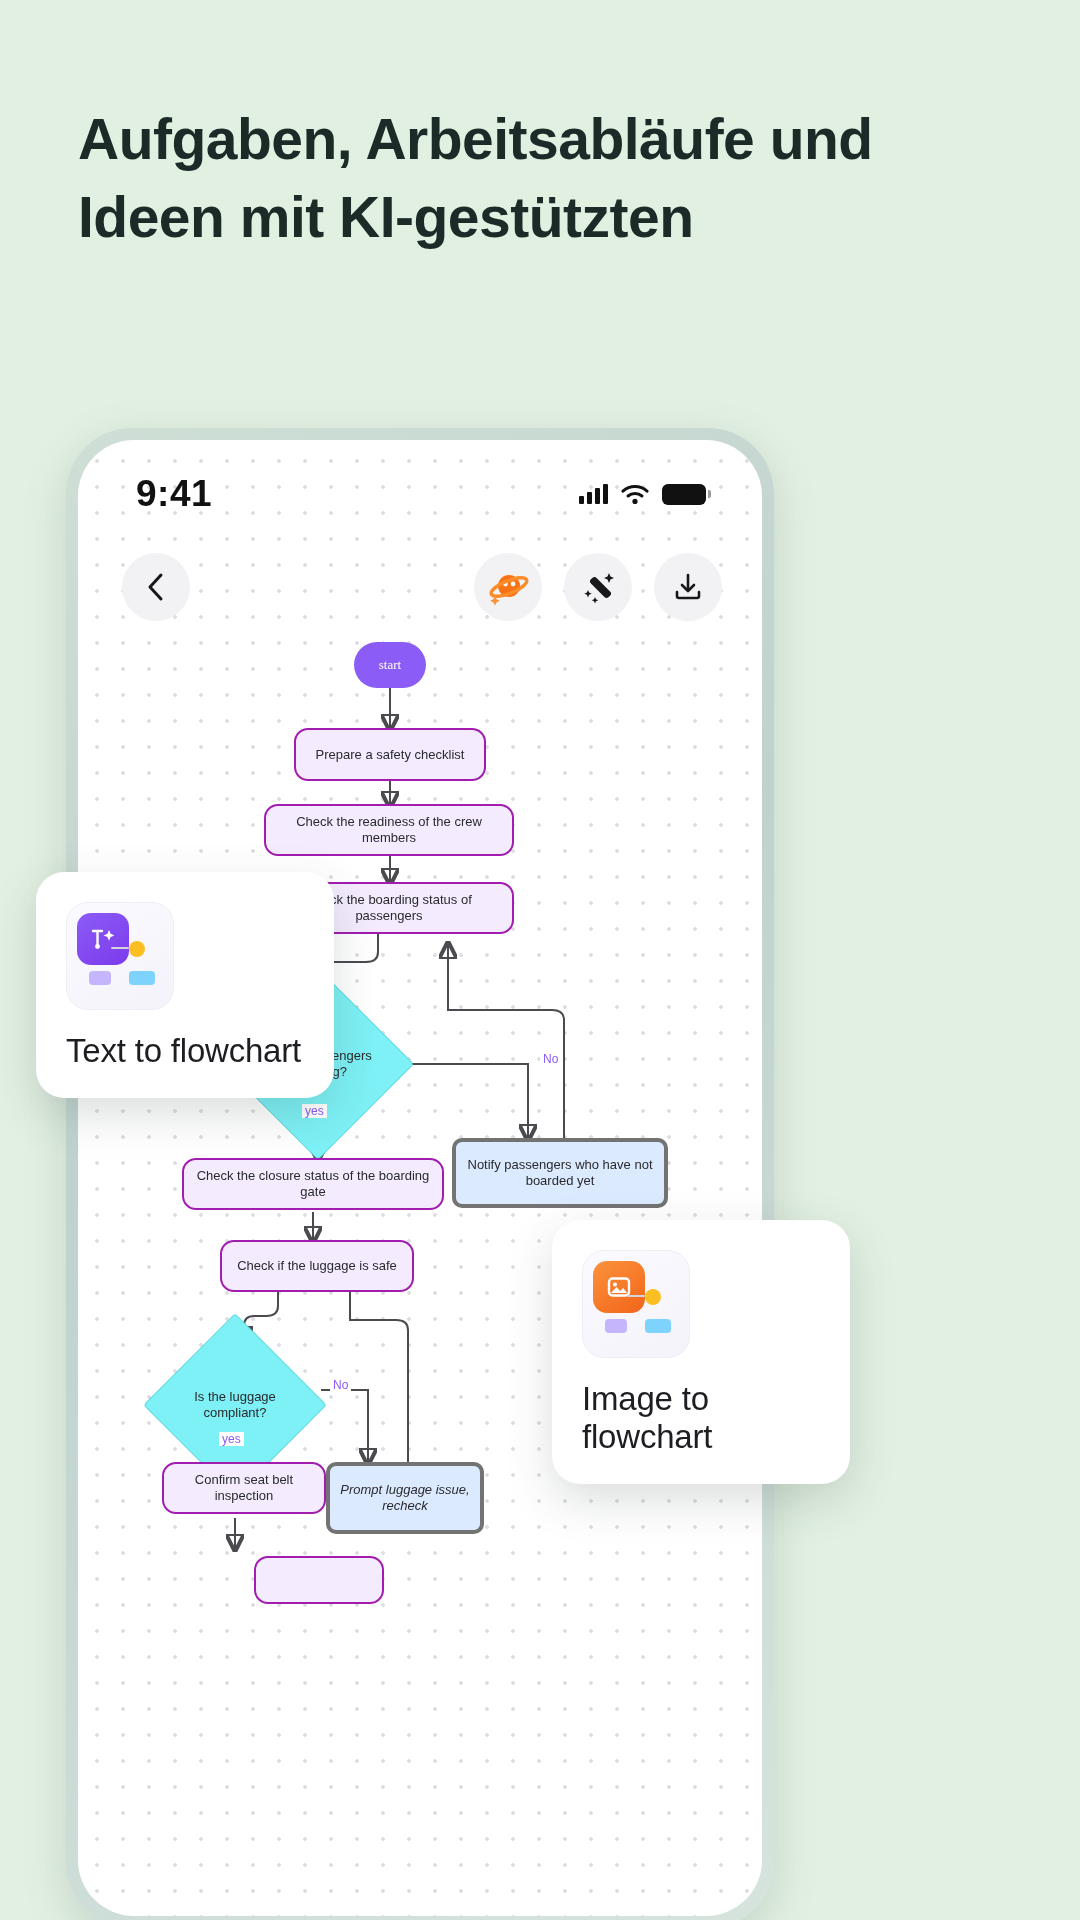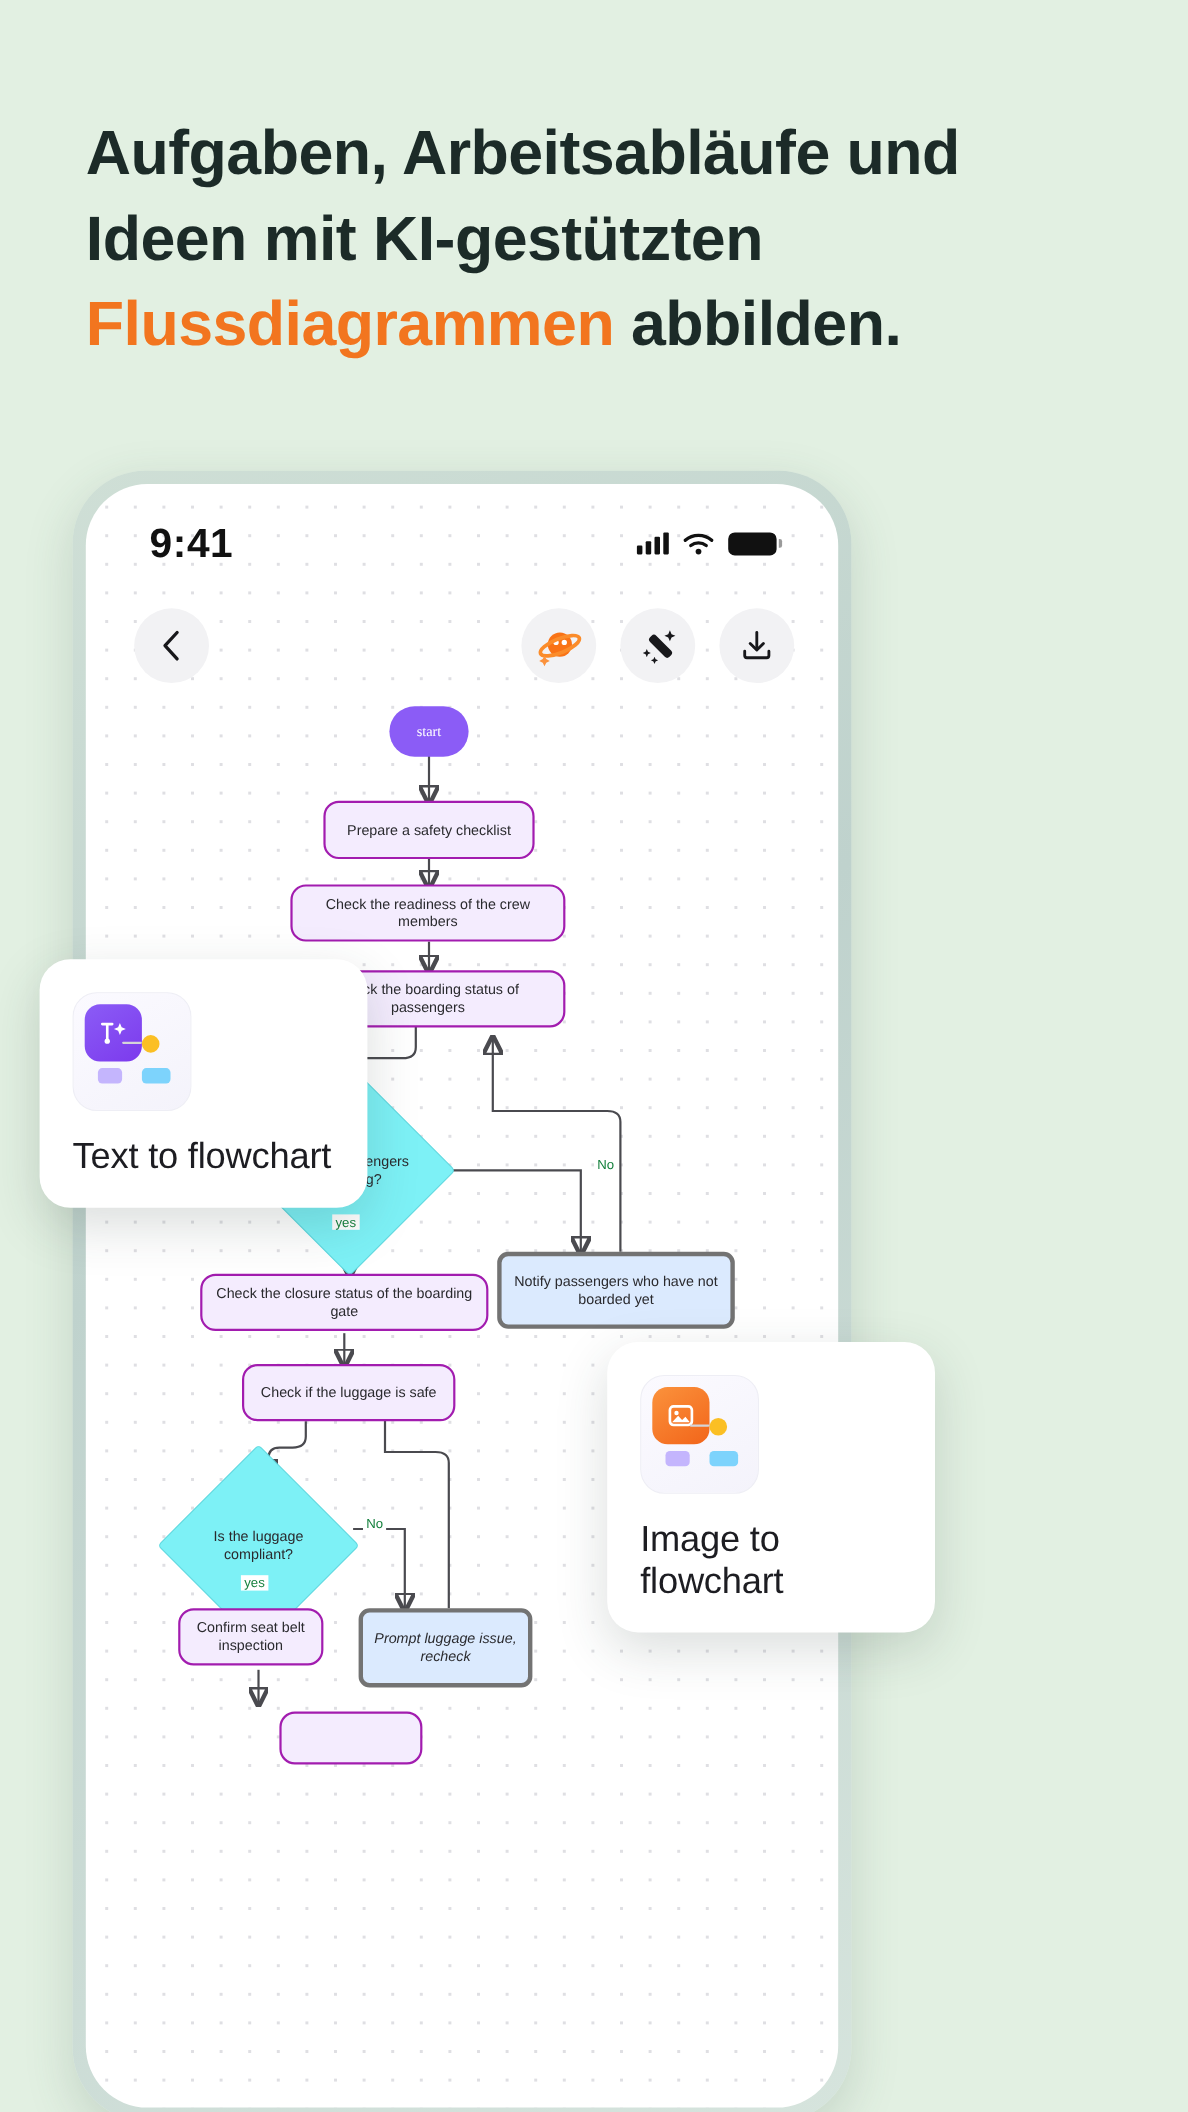--- a/index.html
+++ b/index.html
@@ -122,21 +122,21 @@
   .n-doc {
     background: #dbeafe;
     border: 4px solid #737373;
     border-radius: 10px;
   }
 
   .edge { position: absolute; overflow: visible; }
   .edge path, .edge line { stroke: #4a4a4f; stroke-width: 2; fill: none; }
   .edge-label {
     position: absolute;
-    font-size: 12px; color: #15803d;
+    font-size: 12px; color: #8b5cf6;
     background: #fff; padding: 0 3px;
   }
 
   
   .fcard {
     position: absolute;
     background: #fff;
     border-radius: 28px;
     box-shadow: 0 16px 46px rgba(40,60,55,0.17);
     padding: 30px 30px 28px 30px;
@@ -163,21 +163,20 @@
   .mini-badge.purple { background: linear-gradient(145deg,#8b5cf6,#7c3aed); }
   .mini-badge.orange { background: linear-gradient(145deg,#fb923c,#f2651a); }
   .mini-dot { position: absolute; border-radius: 4px; }
 </style>
 </head>
 <body>
 
 <div class="headline">
   <div>Aufgaben, Arbeitsabläufe und</div>
   <div>Ideen mit KI-gestützten</div>
-  <div><span class="accent">Flussdiagrammen</span><span> abbilden.</span></div>
 </div>
 
 <div class="phone-frame">
   <div class="phone-screen">
     <div class="dot-grid"></div>
 
     <div class="statusbar">
       <div class="clock">9:41</div>
       <div class="status-icons">
         <span class="sig">
@@ -295,21 +294,21 @@
       </div>
 
       <div class="node n-proc" style="left:142px;top:800px;width:194px;height:52px;">
         <span>Check if the luggage is safe</span>
       </div>
 
       <div class="node n-dec" style="left:92px;top:900px;width:130px;height:130px;">
         <span>Is the luggage compliant?</span>
       </div>
 
-      <div class="node n-proc" style="left:84px;top:1022px;width:132px;height:52px;">
+      <div class="node n-proc" style="left:84px;top:1022px;width:164px;height:52px;">
         <span>Confirm seat belt inspection</span>
       </div>
 
       <div class="node n-doc" style="left:248px;top:1022px;width:158px;height:72px;font-style:italic;">
         <span>Prompt luggage issue, recheck</span>
       </div>
 
       <div class="node n-proc" style="left:176px;top:1116px;width:130px;height:48px;"></div>
 
       <div class="edge-label" style="left:462px;top:612px;">No</div>

